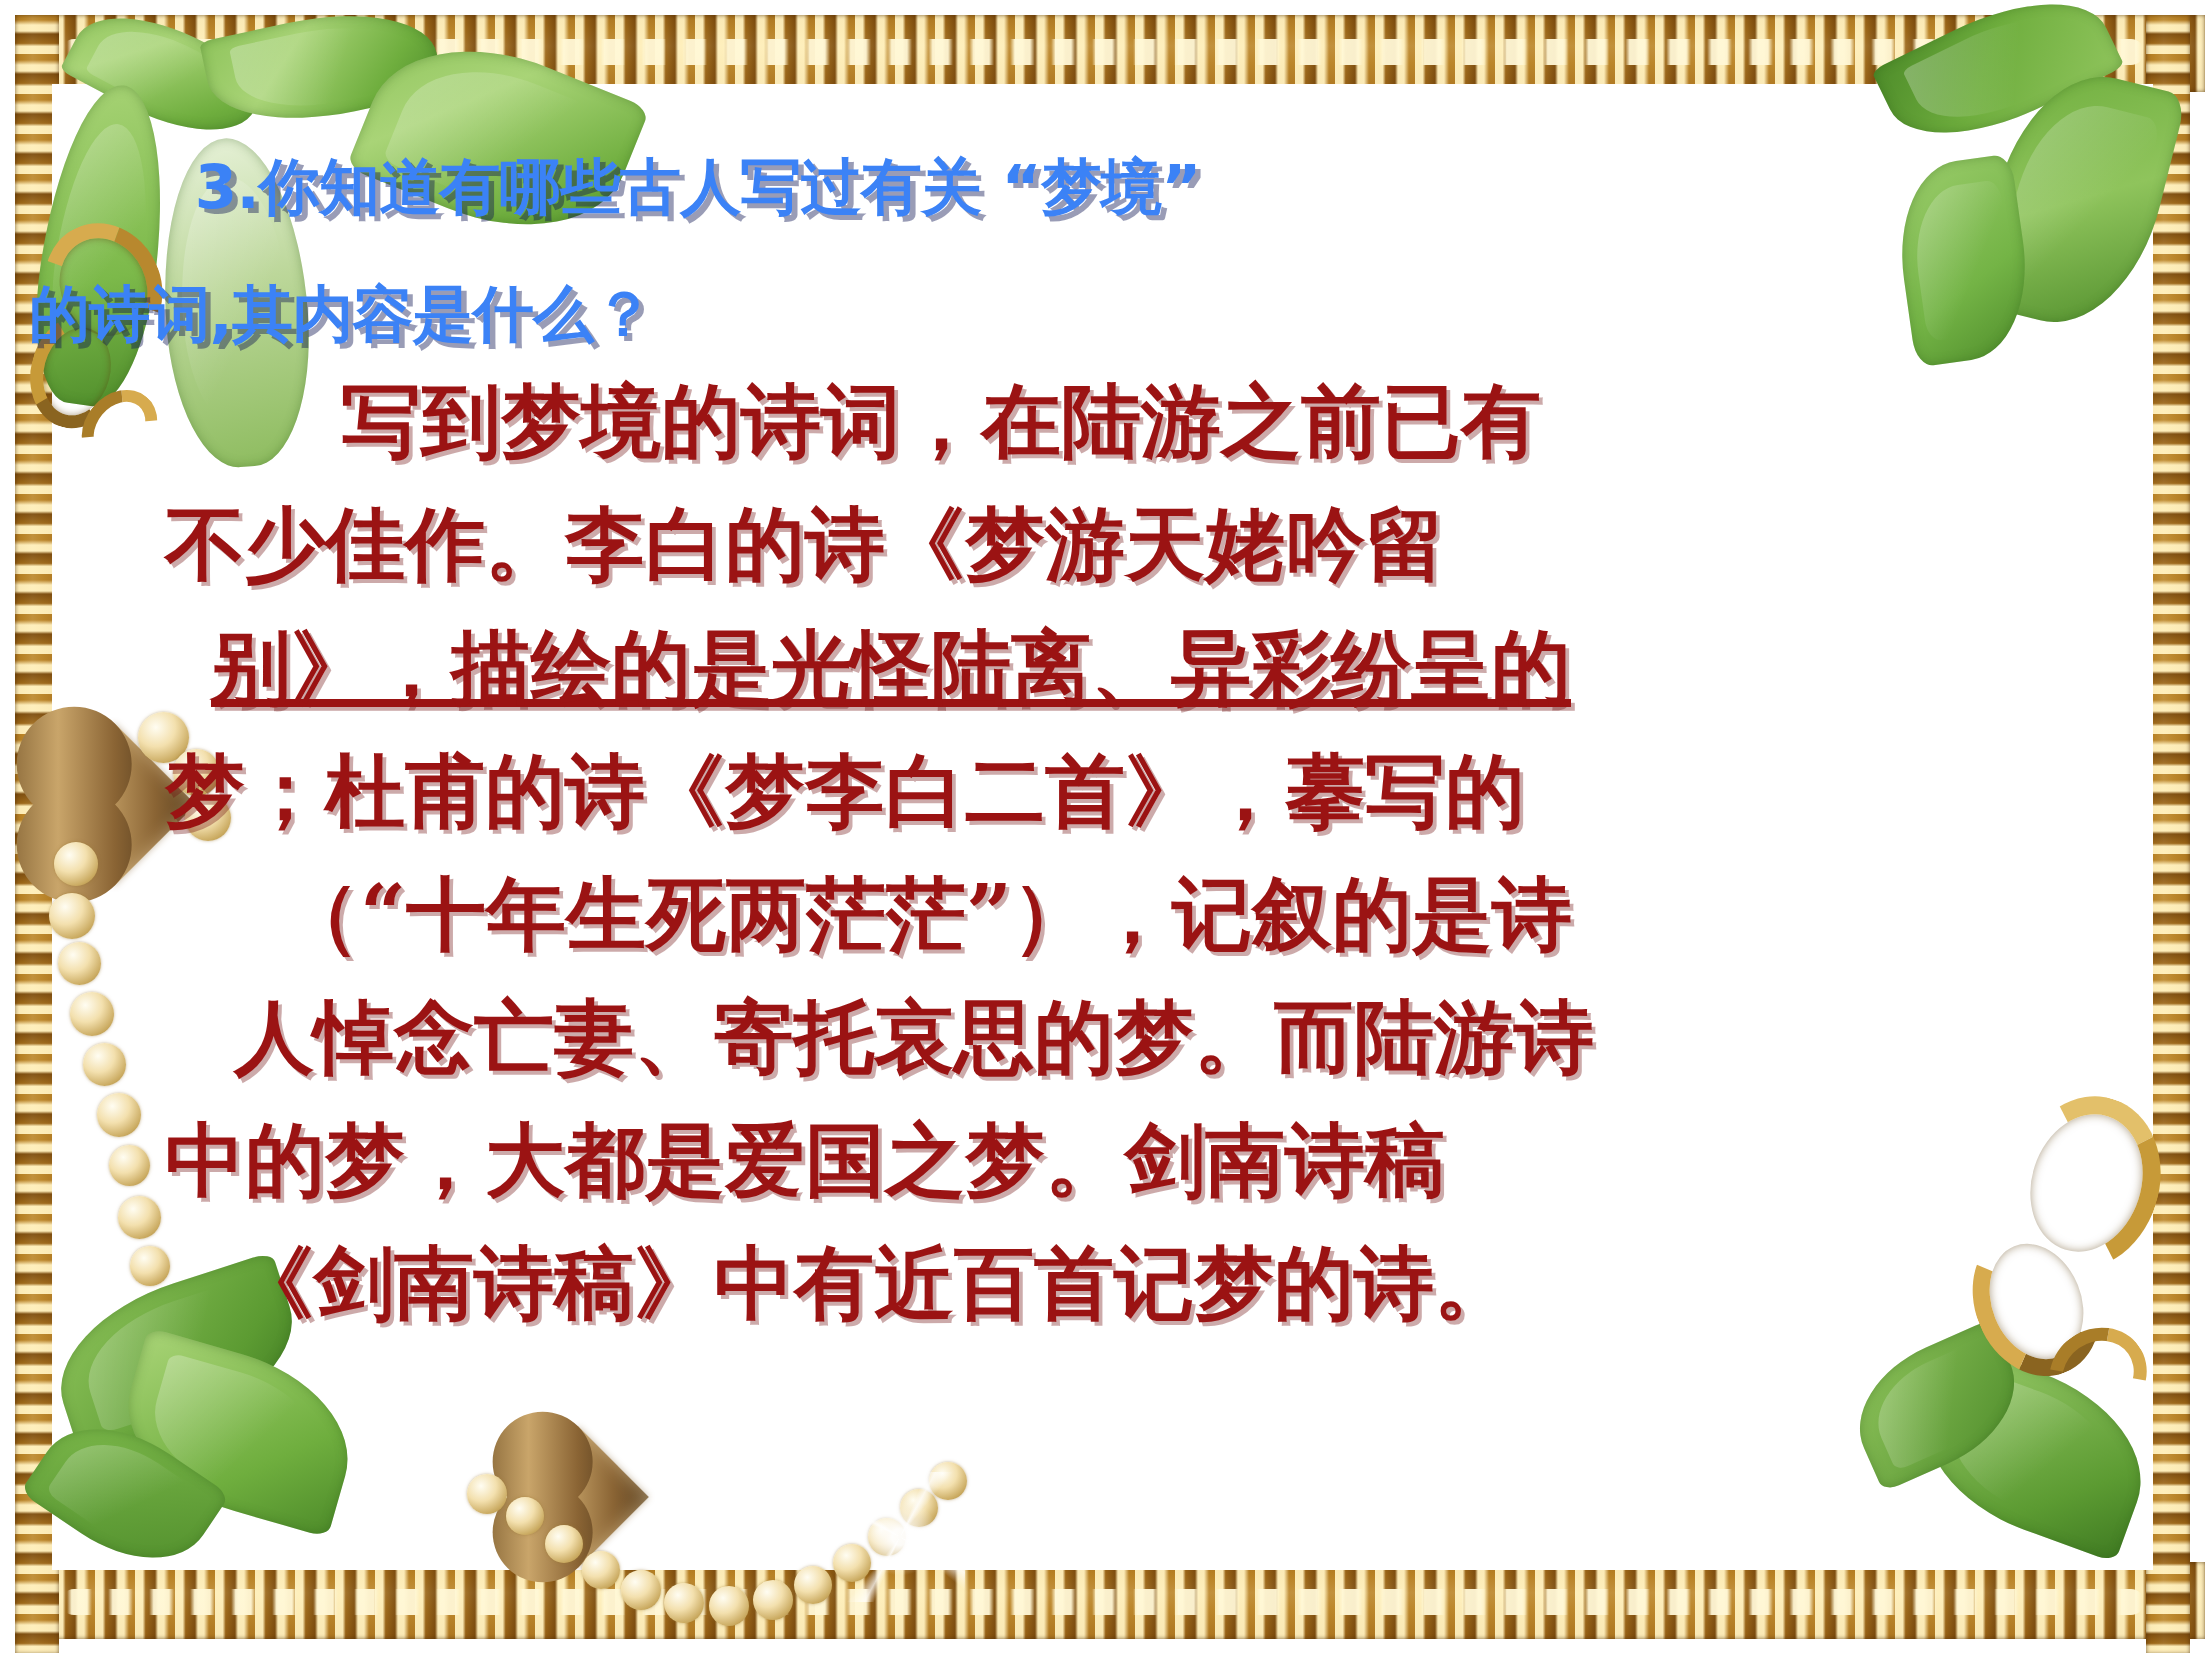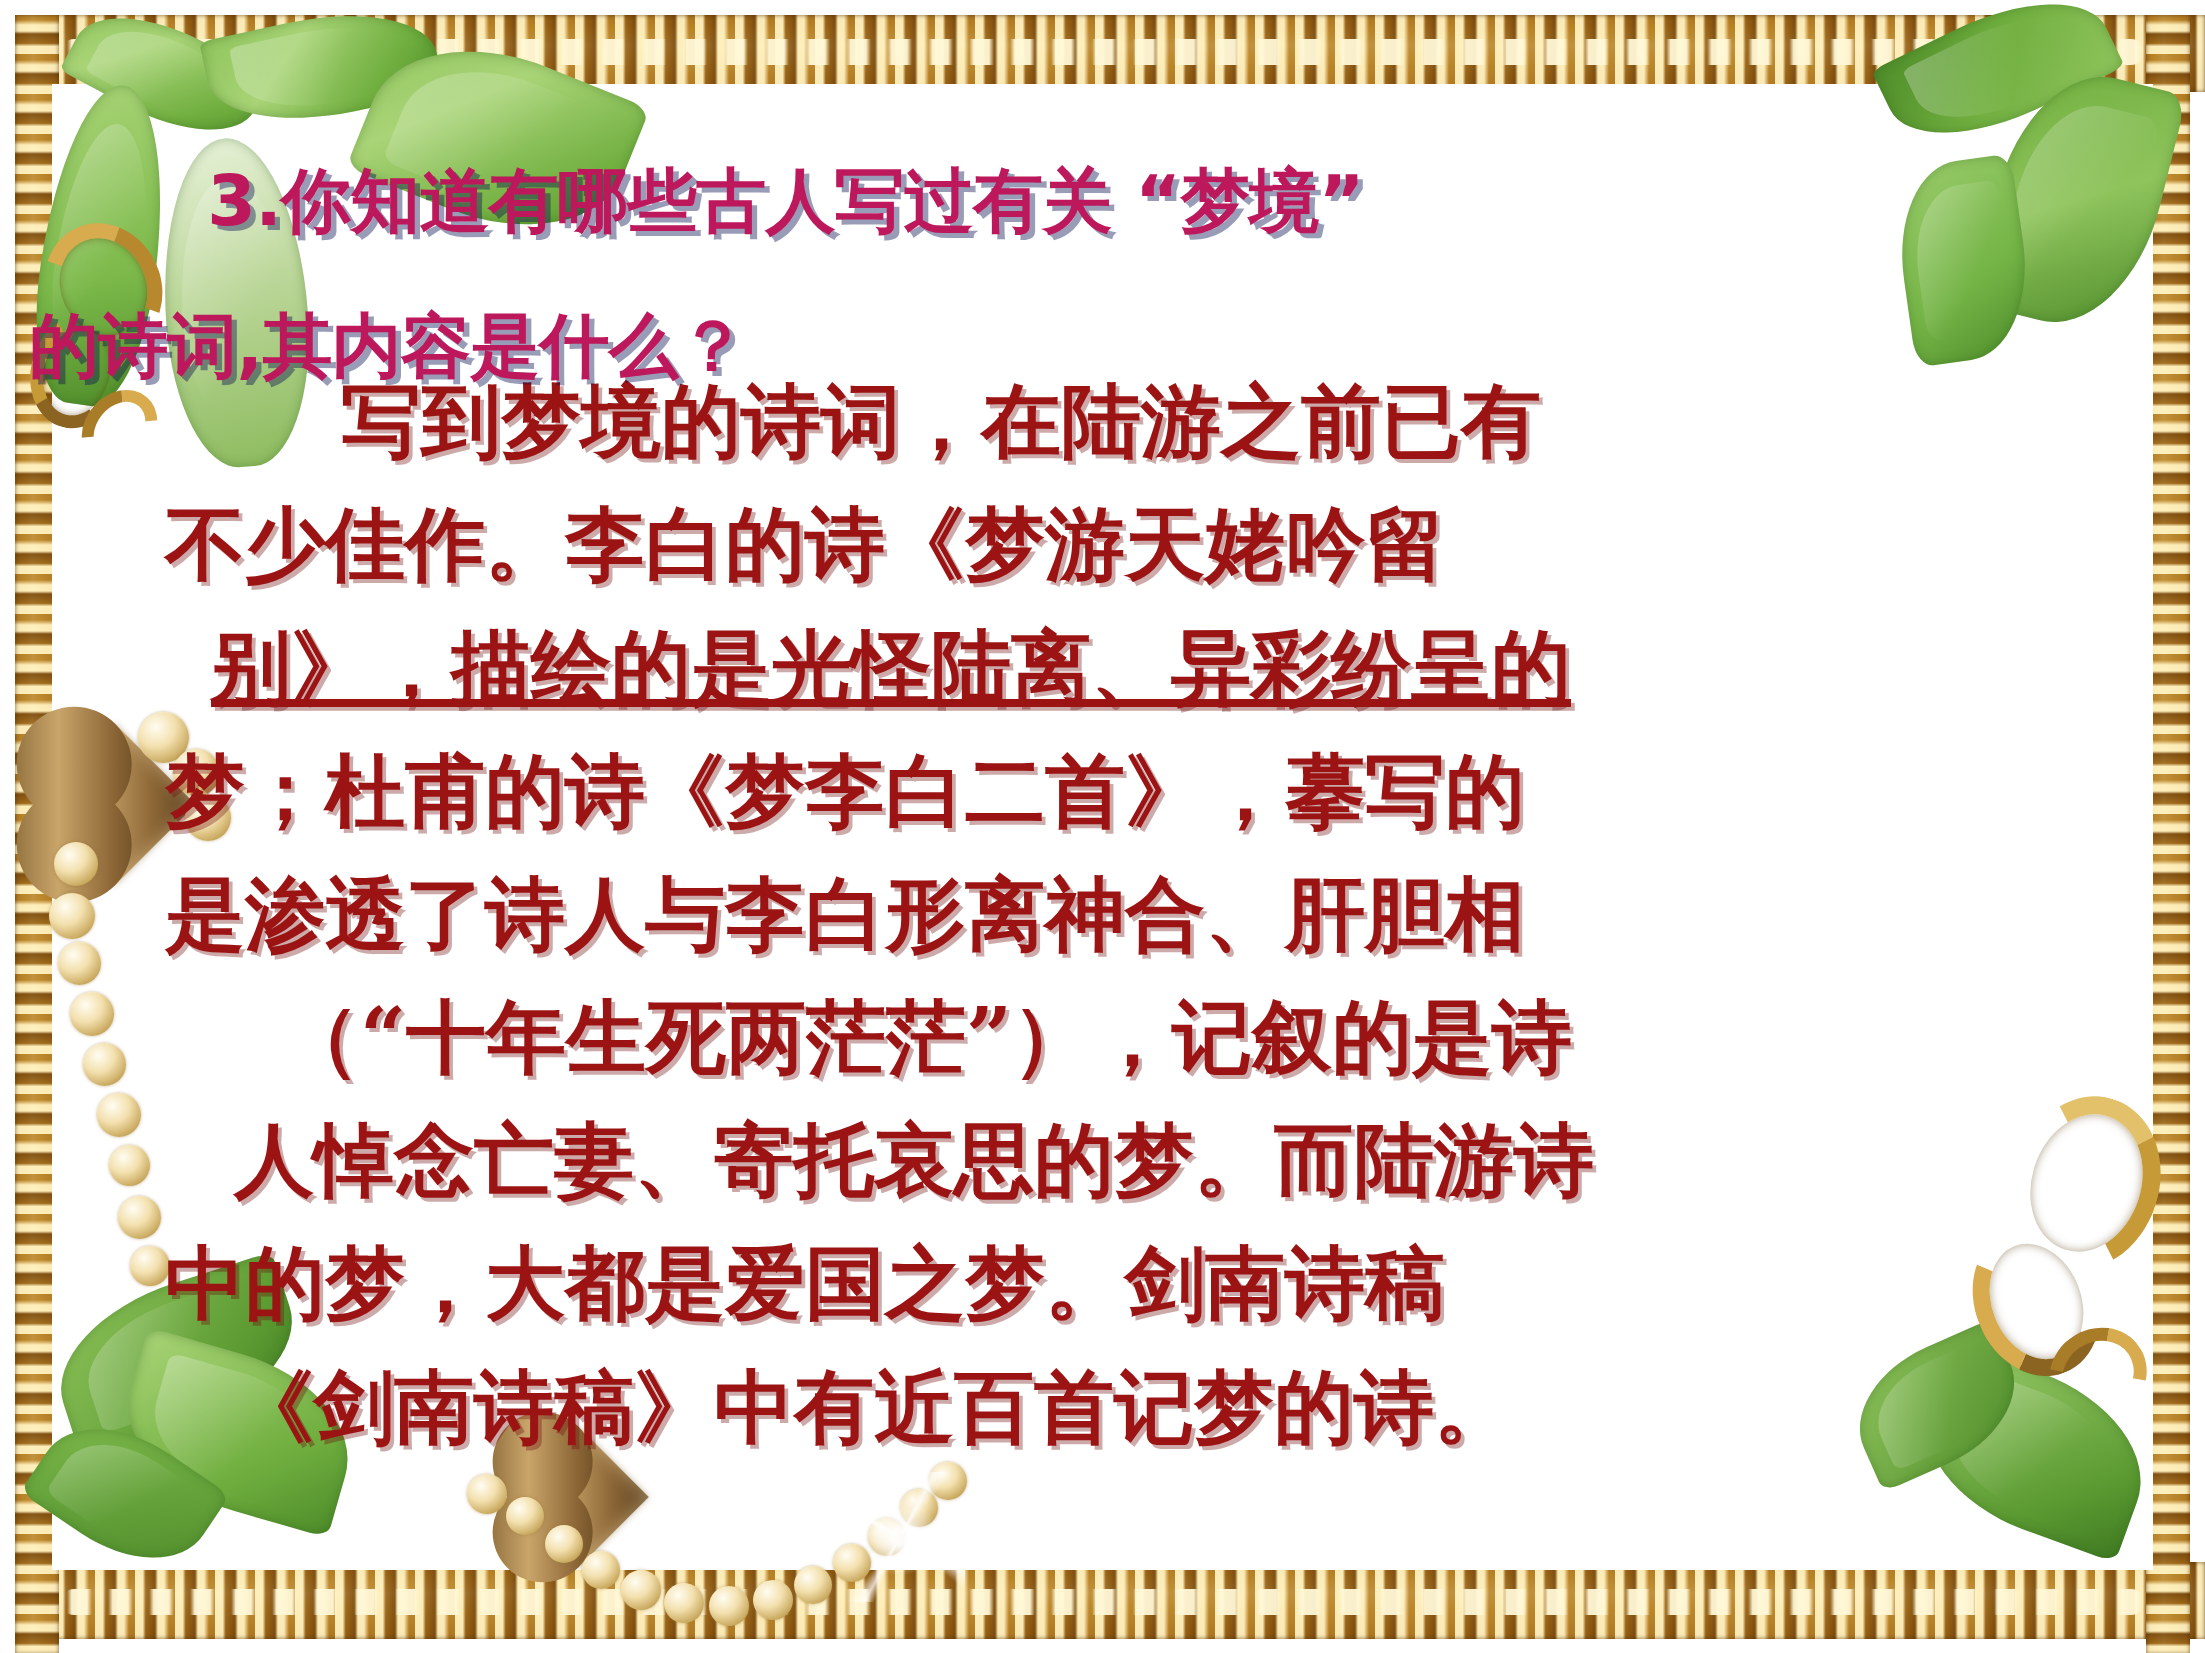--- a/index.html
+++ b/index.html
@@ -89,24 +89,24 @@
   .pearl{
     position:absolute; border-radius:50%;
     background:radial-gradient(circle at 35% 30%, #fffdf2 0%, #f3e0ae 40%, #c9a95f 75%, #8d6d2c 100%);
     box-shadow:0 0 3.1px rgba(150,115,45,.55);
   }
 
   
   .title{
     position:absolute;
     left:113px; top:92px; width:2067px;
-    color:#be185d;
+    color:#3b82f6;
     font-family:"DejaVu Sans", sans-serif;
     font-weight:700;
-    font-size:70px;
+    font-size:61px;
     line-height:1.04;
     letter-spacing:-0.8px;
     text-shadow: 5.4px 5.4px 0 rgba(12,20,82,.42);
     white-space:pre-wrap;
     z-index:30;
   }
   .title .ln2{ display:block; margin-left:-84px; }
 
   .body-text{
     position:absolute;
@@ -251,21 +251,20 @@
   <div class="title">
     <span>3.你知道有哪些古人写过有关 “梦境”</span>
     <span class="ln2">的诗词,其内容是什么？</span>
   </div>
 
   <div class="body-text">
     <span class="line indent">写到梦境的诗词，在陆游之前已有</span>
     <span class="line">不少佳作。李白的诗《梦游天姥吟留</span>
     <span class="line i2">别》，描绘的是光怪陆离、异彩纷呈的</span>
     <span class="line">梦；杜甫的诗《梦李白二首》，摹写的</span>
-    <span class="line">是渗透了诗人与李白形离神合、肝胆相</span>
     <span class="line i4">（“十年生死两茫茫”），记叙的是诗</span>
     <span class="line i3">人悼念亡妻、寄托哀思的梦。而陆游诗</span>
     <span class="line">中的梦，大都是爱国之梦。剑南诗稿</span>
     <span class="line i3">《剑南诗稿》中有近百首记梦的诗。</span>
   </div>
 
 </div>
 
 
 </body></html>

